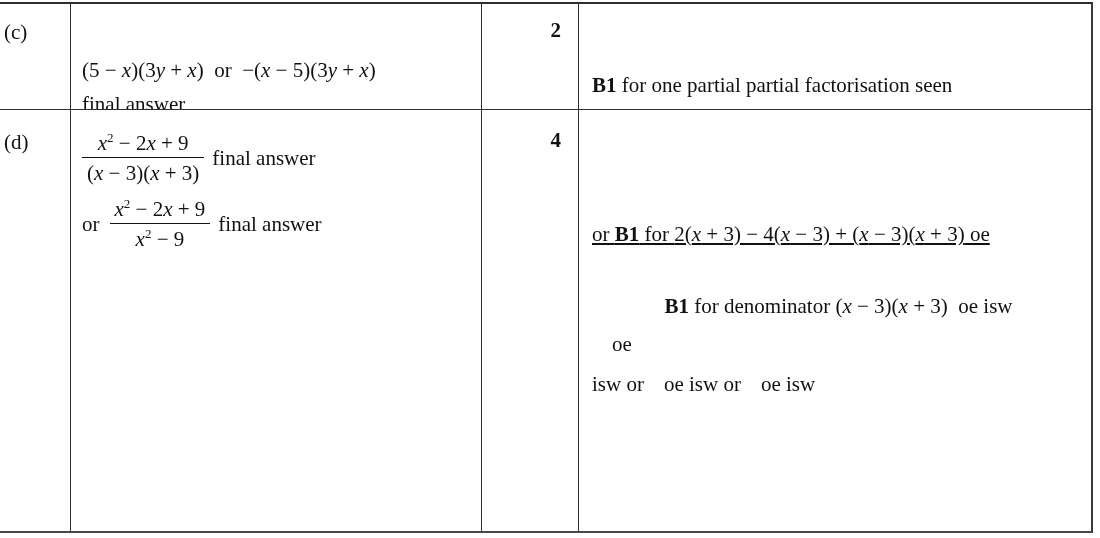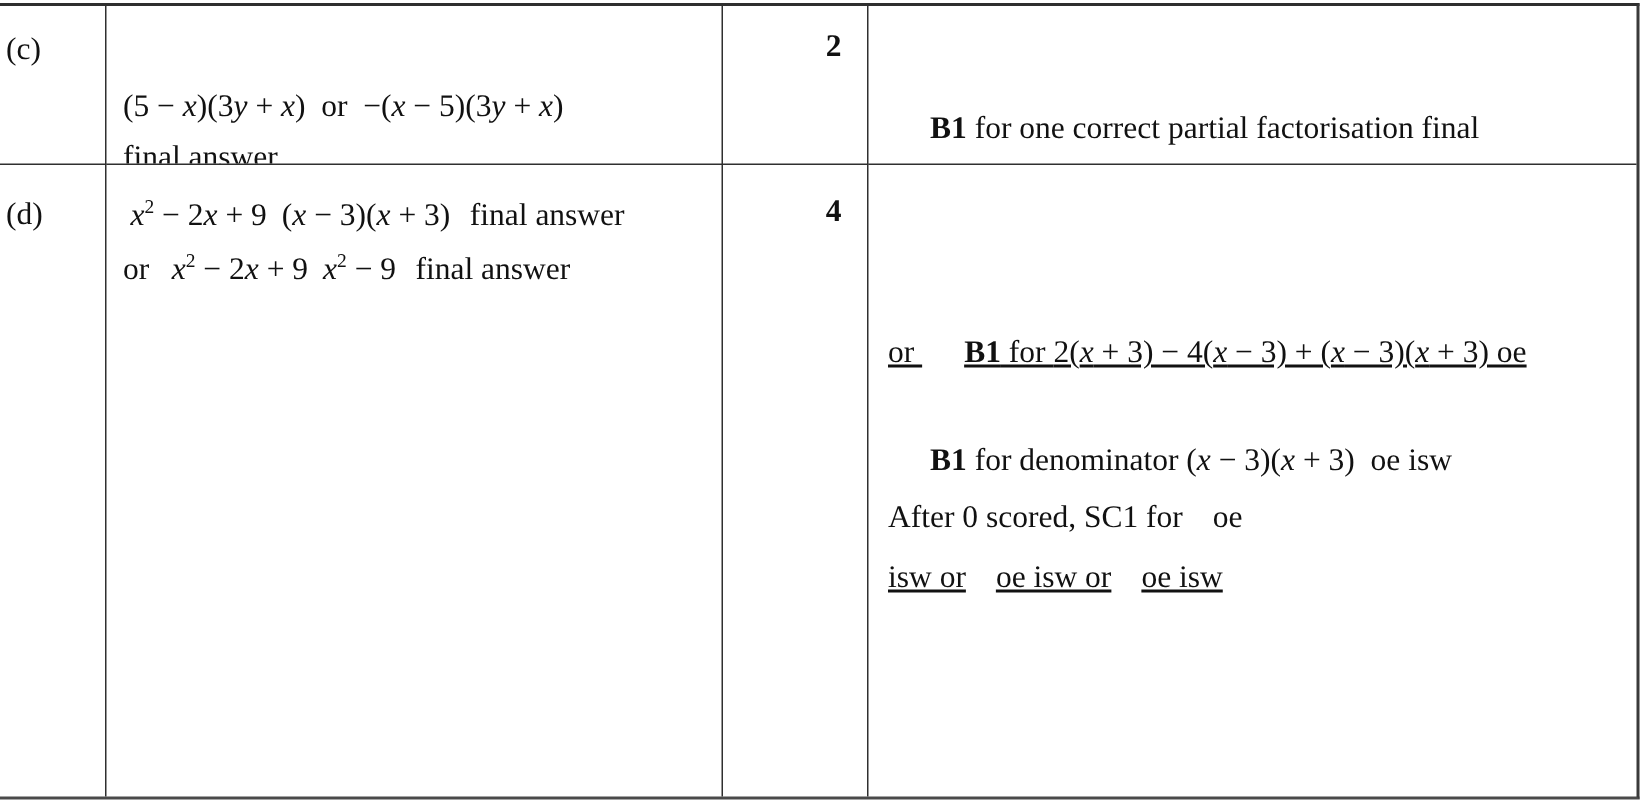--- a/index.html
+++ b/index.html
@@ -30,40 +30,40 @@
   .answer-c{padding:8px 0 0 11px;line-height:34px;}
   .answer-d{padding:20px 0 0 11px;}
 
   .marks-cell{text-align:right;padding:14px 17px 0 0;font-weight:bold;}
   .marks-cell.row2{padding-top:18px;}
 
   .guidance-c{display:flex;flex-direction:column;justify-content:flex-end;
               padding:0 6px 10px 13px;line-height:28px;}
   .guidance-d{padding:48px 6px 0 13px;line-height:28px;}
 
-  b{font-weight:bold;margin-left:28px;}
+  b{font-weight:bold;}
   i{font-style:italic;}
   sup{font-size:13px;line-height:0;}
 
   
-  .frac{display:inline-flex;flex-direction:row;align-items:center;
+  .frac{display:inline-flex;flex-direction:column;align-items:center;
         vertical-align:middle;text-align:center;line-height:26px;}
   .frac .bar{align-self:stretch;height:0;border-top:1.6px solid #111;margin:1px 0 2px;}
   .frac .fnum,.frac .fden{padding:0 5px;white-space:nowrap;}
 
   
   .mline{display:flex;align-items:center;white-space:nowrap;}
   .mline > *{flex:none;}
   .gap-s{width:8px;}
   .gap-m{width:10px;}
 
   .g-block2{margin-top:62px;text-decoration:underline;}
-  .g-block3{margin-top:44px;}
+  .g-block3{margin-top:44px;text-align:center;}
   .g-block4{margin-top:10px;}
-  .g-block5{margin-top:12px;text-decoration:underline;}
+  .g-block5{margin-top:12px;}
   .d-line2{margin-top:10px;}
   .ws{white-space:pre-wrap;margin-top:41px;}
 </style>
 </head>
 <body>
 
 <div class="ms-table">
 
   <div class="cell v h part-cell">
     <span>(c)</span>
@@ -72,21 +72,21 @@
   <div class="cell v h answer-c">
     <div class="ws">(5 − <i>x</i>)(3<i>y</i> + <i>x</i>)  or  −(<i>x</i> − 5)(3<i>y</i> + <i>x</i>)</div>
     <div>final answer</div>
   </div>
 
   <div class="cell v h marks-cell">
     <span>2</span>
   </div>
 
   <div class="cell h guidance-c">
-    <div><b>B1</b><span class="ws"> for one correct partial factorisation final</span></div>
+    <div><b>B1</b><span class="ws"> for one partial partial factorisation seen</span></div>
   </div>
 
   <div class="cell v part-cell row2">
     <span>(d)</span>
   </div>
 
   <div class="cell v answer-d">
     <div class="mline">
       <span class="frac">
         <span class="fnum"><i>x</i><sup>2</sup> − 2<i>x</i> + 9</span>
@@ -114,21 +114,20 @@
   </div>
 
   <div class="cell guidance-d">
 
 
     <div class="g-block2"><span class="ws">or </span><b>B1</b><span class="ws"> for </span><span class="ws">2(<i>x</i> + 3) − 4(<i>x</i> − 3) + (<i>x</i> − 3)(<i>x</i> + 3)</span><span class="ws"> oe</span></div>
 
     <div class="g-block3"><b>B1</b><span class="ws"> for denominator </span><span class="ws">(<i>x</i> − 3)(<i>x</i> + 3)</span><span class="ws">  oe isw</span></div>
 
     <div class="mline g-block4">
-      <span>After 0 scored, SC1 for</span>
       <span class="gap-m"></span>
       <span class="gap-m"></span>
       <span>oe</span>
     </div>
 
     <div class="mline g-block5">
       <span>isw or</span>
       <span class="gap-m"></span>
       <span class="gap-m"></span>
       <span>oe isw or</span>

